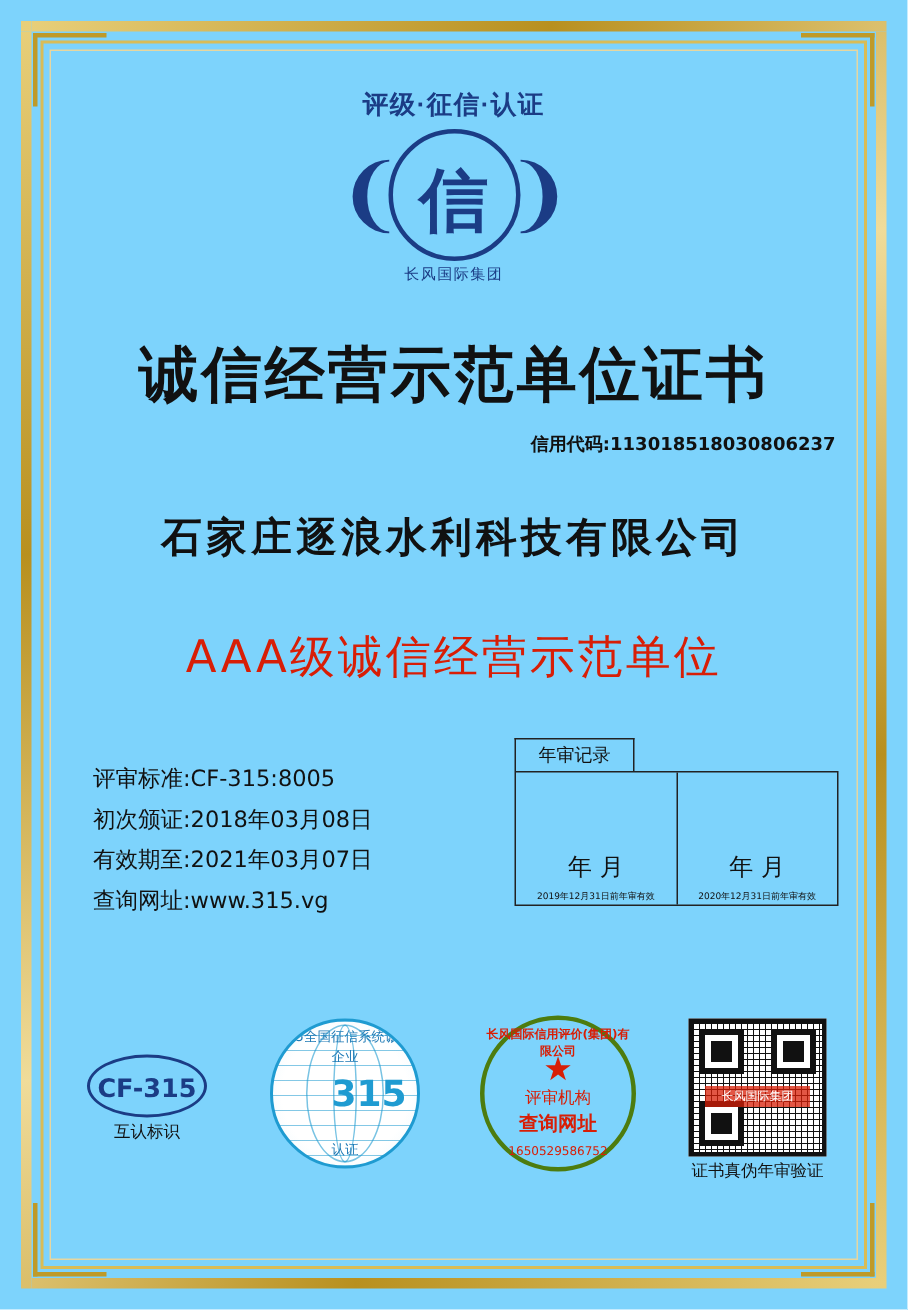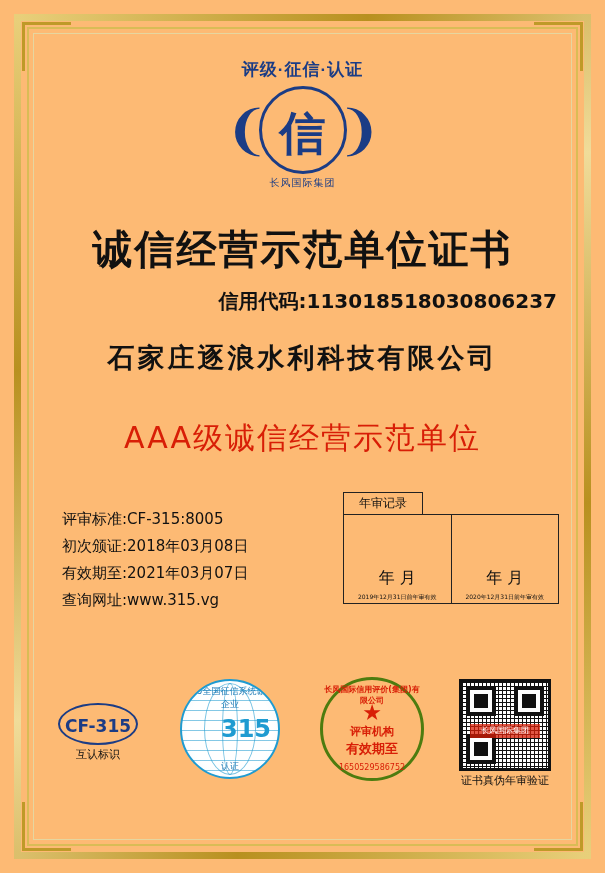--- a/index.html
+++ b/index.html
@@ -11,21 +11,21 @@
     width: 605px;
     height: 873px;
     font-family: "Liberation Sans", sans-serif;
     overflow: hidden;
   }
   .certificate {
     position: relative;
     width: 605px;
     height: 873px;
     box-sizing: border-box;
-    background: #fdba74;
+    background: #7dd3fc;
   }
   
   .border-outer {
     position: absolute;
     left: 14px;
     top: 14px;
     right: 14px;
     bottom: 14px;
     border: 7px solid #c9a227;
     border-image: linear-gradient(135deg, #e8cf7a 0%, #b8901f 25%, #f0dc9a 50%, #b8901f 75%, #e8cf7a 100%) 1;
@@ -134,21 +134,21 @@
     font-size: 40px;
     font-weight: bold;
     color: #111111;
     letter-spacing: 2px;
     font-family: "DejaVu Sans", sans-serif;
   }
   .code-line {
     position: absolute;
     right: 8px;
     top: 248px;
-    font-size: 20px;
+    font-size: 12px;
     font-weight: bold;
     color: #111111;
     font-family: "DejaVu Sans", sans-serif;
   }
   .company-name {
     position: absolute;
     left: 0; right: 0;
     top: 300px;
     text-align: center;
     font-size: 27px;
@@ -331,21 +331,21 @@
     top: 4px;
     font-size: 8px;
     font-weight: bold;
     font-family: "DejaVu Sans", sans-serif;
   }
   .red-mid1 {
     position: absolute;
     left: 0; right: 0;
     top: 44px;
     font-size: 11px;
-    font-weight: bold;
+    font-weight: normal;
     font-family: "DejaVu Sans", sans-serif;
   }
   .red-mid2 {
     position: absolute;
     left: 0; right: 0;
     top: 60px;
     font-size: 13px;
     font-weight: bold;
     font-family: "DejaVu Sans", sans-serif;
   }
@@ -466,21 +466,21 @@
           <div class="globe-center">315</div>
           <div class="globe-ring-text bottom">认证</div>
         </div>
       </div>
 
       <div class="seal seal-red">
         <div class="red-circle">
           <div class="red-top">长风国际信用评价(集团)有限公司</div>
           <div class="red-star">★</div>
           <div class="red-mid1">评审机构</div>
-          <div class="red-mid2">有效期至</div>
+          <div class="red-mid2">查询网址</div>
           <div class="red-bottom">1650529586752</div>
         </div>
       </div>
 
       <div class="seal seal-qr">
         <div class="qr">
           <div class="fm tl"></div>
           <div class="fm tr"></div>
           <div class="fm bl"></div>
           <div class="qr-overlay">长风国际集团</div>

